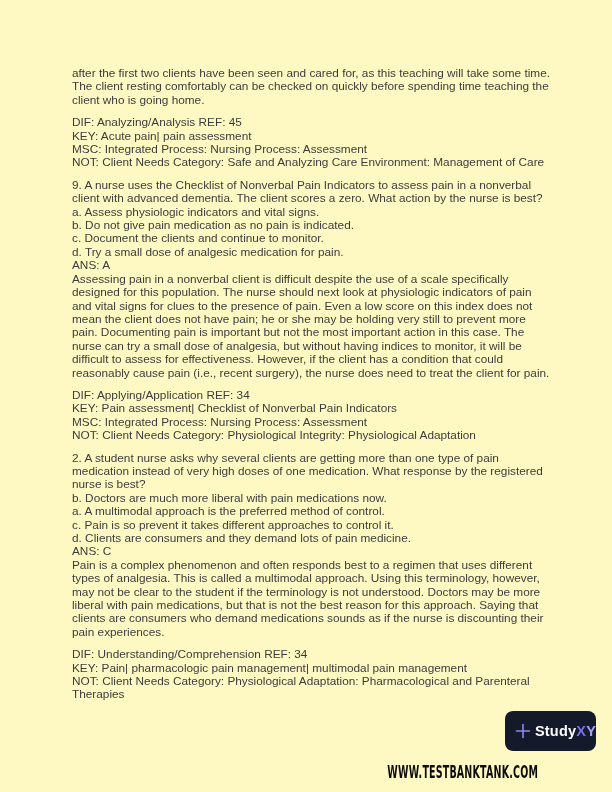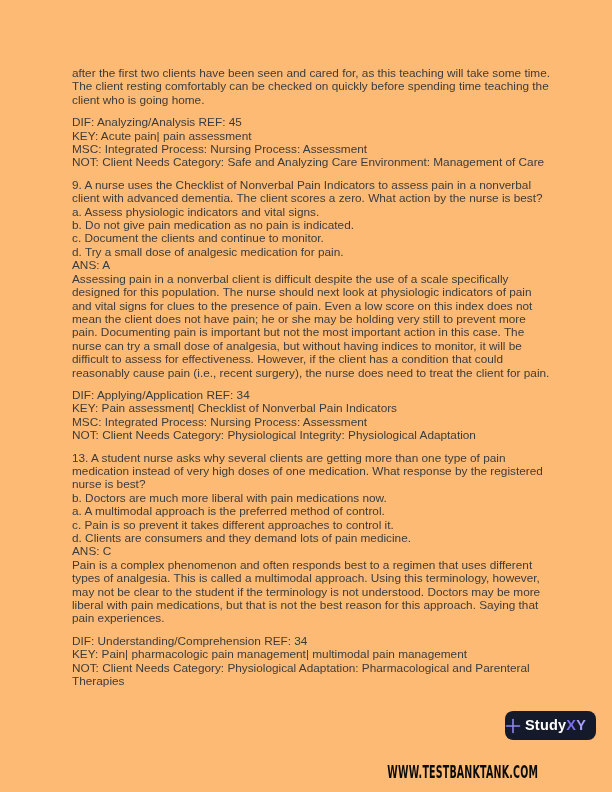--- a/index.html
+++ b/index.html
@@ -4,21 +4,21 @@
 <style>
   html, body {
     margin: 0;
     padding: 0;
     background: #ffffff;
   }
   .page {
     position: relative;
     width: 612px;
     height: 792px;
-    background: #fdba74;
+    background: #fef9c3;
     overflow: hidden;
     font-family: "Liberation Sans", sans-serif;
   }
   .content {
     position: absolute;
     left: 72px;
     top: 67px;
     width: 478px;
     font-size: 11.8px;
     line-height: 13.4px;
@@ -28,26 +28,26 @@
     margin: 0 0 9px 0;
   }
   .line {
     white-space: nowrap;
   }
   .badge {
     position: absolute;
     left: 505px;
     top: 711px;
     width: 91px;
-    height: 29px;
+    height: 40px;
     background: #151a2b;
     border-radius: 8px;
     display: flex;
     align-items: center;
-    justify-content: flex-start;
+    justify-content: flex-end;
     gap: 4px;
     box-sizing: border-box;
   }
   .badge .brand {
     font-size: 14.5px;
     font-weight: 700;
     letter-spacing: 0.2px;
     line-height: 1;
   }
   .badge .brand .study { color: #ffffff; }
@@ -101,32 +101,33 @@
         <div class="line">difficult to assess for effectiveness. However, if the client has a condition that could</div>
         <div class="line">reasonably cause pain (i.e., recent surgery), the nurse does need to treat the client for pain.</div>
       </div>
       <div class="block">
         <div class="line">DIF: Applying/Application REF: 34</div>
         <div class="line">KEY: Pain assessment| Checklist of Nonverbal Pain Indicators</div>
         <div class="line">MSC: Integrated Process: Nursing Process: Assessment</div>
         <div class="line">NOT: Client Needs Category: Physiological Integrity: Physiological Adaptation</div>
       </div>
       <div class="block">
-        <div class="line">13. A student nurse asks why several clients are getting more than one type of pain</div>
+        <div class="line">2. A student nurse asks why several clients are getting more than one type of pain</div>
         <div class="line">medication instead of very high doses of one medication. What response by the registered</div>
         <div class="line">nurse is best?</div>
         <div class="line">b. Doctors are much more liberal with pain medications now.</div>
         <div class="line">a. A multimodal approach is the preferred method of control.</div>
         <div class="line">c. Pain is so prevent it takes different approaches to control it.</div>
         <div class="line">d. Clients are consumers and they demand lots of pain medicine.</div>
         <div class="line">ANS: C</div>
         <div class="line">Pain is a complex phenomenon and often responds best to a regimen that uses different</div>
         <div class="line">types of analgesia. This is called a multimodal approach. Using this terminology, however,</div>
         <div class="line">may not be clear to the student if the terminology is not understood. Doctors may be more</div>
         <div class="line">liberal with pain medications, but that is not the best reason for this approach. Saying that</div>
+        <div class="line">clients are consumers who demand medications sounds as if the nurse is discounting their</div>
         <div class="line">pain experiences.</div>
       </div>
       <div class="block">
         <div class="line">DIF: Understanding/Comprehension REF: 34</div>
         <div class="line">KEY: Pain| pharmacologic pain management| multimodal pain management</div>
         <div class="line">NOT: Client Needs Category: Physiological Adaptation: Pharmacological and Parenteral</div>
         <div class="line">Therapies</div>
       </div>
     </div>
 

